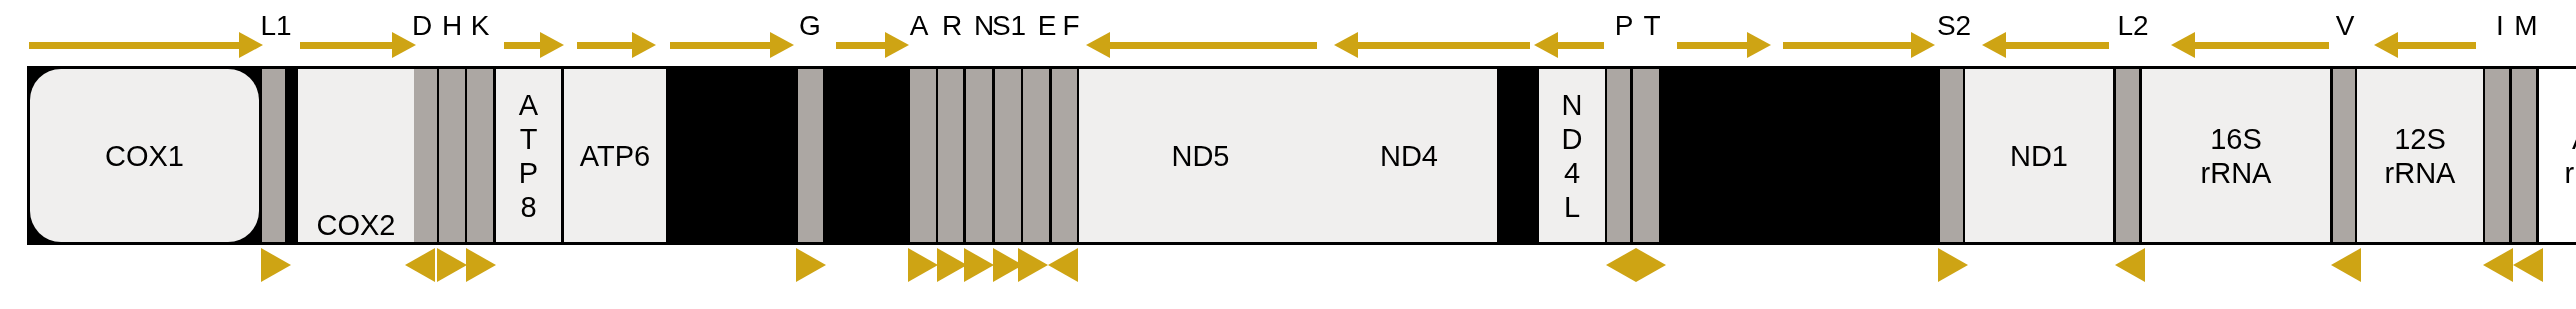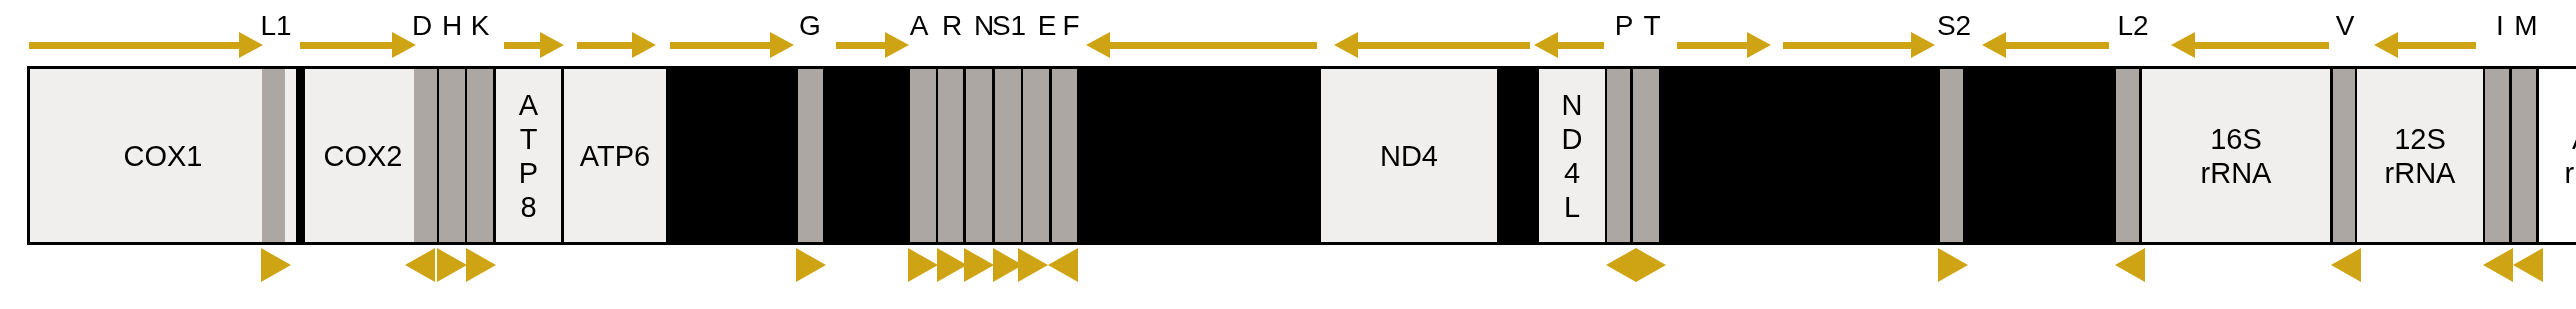--- a/index.html
+++ b/index.html
@@ -45,46 +45,48 @@
   .tri{position:absolute;top:248px;width:0;height:0;
     border-top:17.5px solid transparent;border-bottom:17.5px solid transparent;}
   .tri.right{border-left:30px solid var(--gold,#CEA414);}
   .tri.left{border-right:30px solid var(--gold,#CEA414);}
 </style>
 </head>
 <body>
 
 <div id="fig">
   <div class="backbone" id="backbone" style="left: 27px; top: 66px; width: 2892px; height: 179px;"></div>
-<div class="seg protein" style="left: 30px; width: 266px;"><span>COX1</span></div>
+<div class="seg protein" style="left: 30px; width: 229px; border-radius: 31px;"><span>COX1</span></div>
     <div class="seg trna" style="left: 262px; width: 23px;"></div>
-    <div class="seg protein" style="left: 305px; width: 116px;"><span>COX2</span></div>
+    <div class="seg protein" style="left: 298px; width: 116px; align-items: flex-end;"><span>COX2</span></div>
     <div class="seg trna" style="left: 414px; width: 23px;"></div>
     <div class="seg trna" style="left: 439px; width: 26px;"></div>
     <div class="seg trna" style="left: 467px; width: 26px;"></div>
     <div class="seg protein" style="left: 496px; width: 65px;"><span>A
 T
 P
 8</span></div>
     <div class="seg protein" style="left: 564px; width: 102px;"><span>ATP6</span></div>
     <div class="seg trna" style="left: 798px; width: 25px;"></div>
     <div class="seg trna" style="left: 910px; width: 26px;"></div>
     <div class="seg trna" style="left: 938px; width: 25px;"></div>
     <div class="seg trna" style="left: 966px; width: 26px;"></div>
     <div class="seg trna" style="left: 995px; width: 26px;"></div>
     <div class="seg trna" style="left: 1023px; width: 26px;"></div>
     <div class="seg trna" style="left: 1052px; width: 25px;"></div>
+    <div class="seg protein" style="left: 1079px; width: 243px;"><span>ND5</span></div>
     <div class="seg protein" style="left: 1321px; width: 176px;"><span>ND4</span></div>
     <div class="seg protein" style="left: 1539px; width: 66px;"><span>N
 D
 4
 L</span></div>
     <div class="seg trna" style="left: 1607px; width: 23px;"></div>
     <div class="seg trna" style="left: 1633px; width: 26px;"></div>
     <div class="seg trna" style="left: 1940px; width: 23px;"></div>
+    <div class="seg protein" style="left: 1965px; width: 148px;"><span>ND1</span></div>
     <div class="seg trna" style="left: 2116px; width: 23px;"></div>
     <div class="seg rrna" style="left: 2142px; width: 188px;"><span>16S
 rRNA</span></div>
     <div class="seg trna" style="left: 2333px; width: 21.6px;"></div>
     <div class="seg rrna" style="left: 2357px; width: 126px;"><span>12S
 rRNA</span></div>
     <div class="seg trna" style="left: 2485px; width: 24px;"></div>
     <div class="seg trna" style="left: 2512px; width: 24px;"></div>
     <div class="seg control" style="left: 2539px; width: 109px;"><span>AT-
 rich*</span></div>

